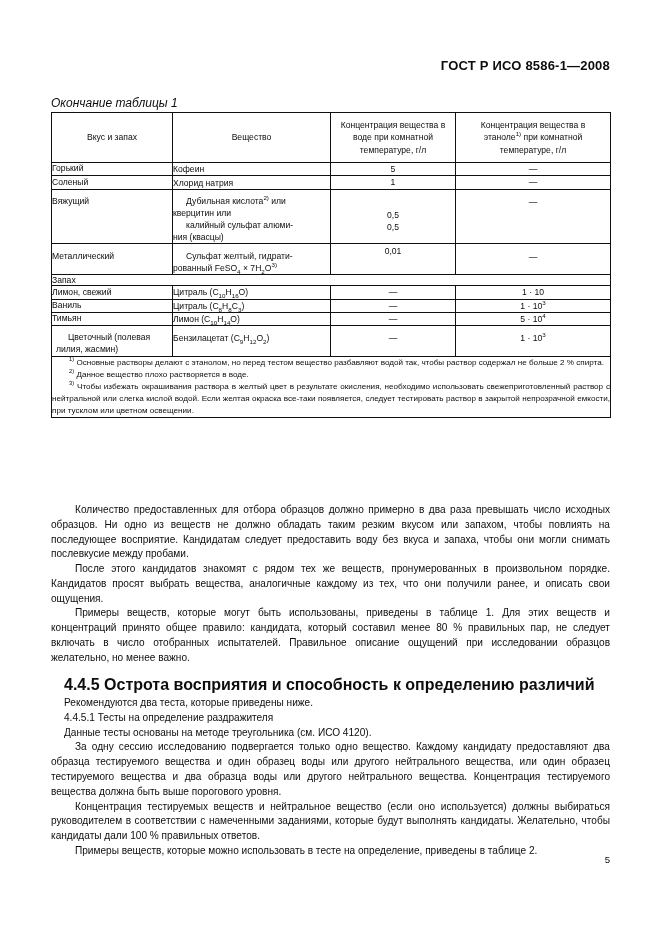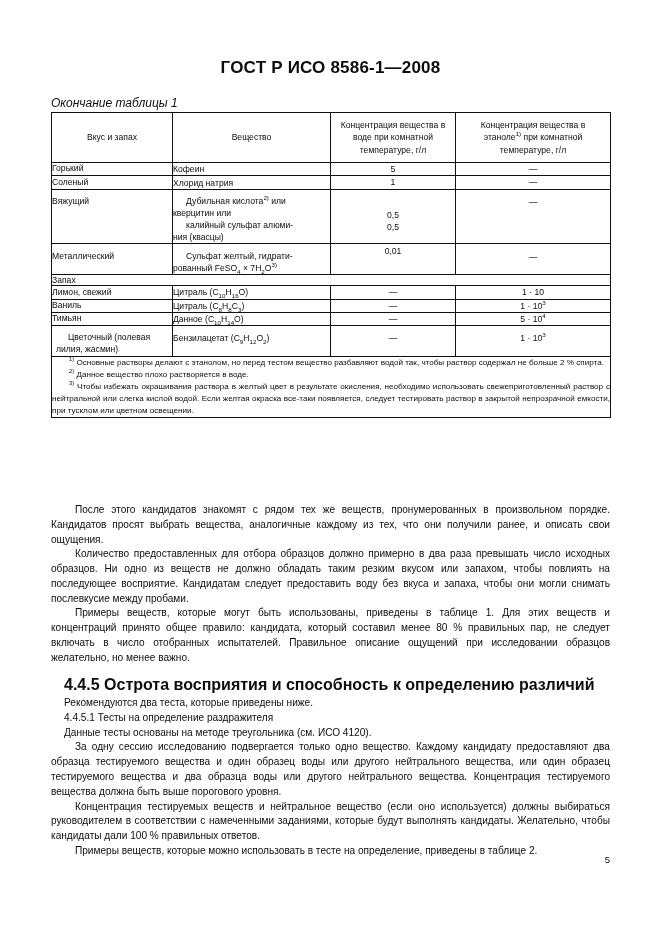--- a/index.html
+++ b/index.html
@@ -22,22 +22,22 @@
     height: 936px;
     overflow: hidden;
   }
 
   
   .doc-header {
     position: absolute;
     left: 51px;
     top: 58px;
     width: 559px;
-    text-align: center;
-    font-size: 17px;
+    text-align: right;
+    font-size: 13px;
     font-weight: bold;
     letter-spacing: .2px;
   }
 
   
   .table-caption {
     position: absolute;
     left: 51px;
     top: 96px;
     font-size: 12px;
@@ -245,21 +245,21 @@
 
         <tr>
           <td class="cell-taste">Ваниль</td>
           <td class="cell-subst"><span>Цитраль (C</span><sub>8</sub><span>H</span><sub>8</sub><span>C</span><sub>3</sub><span>)</span></td>
           <td class="cell-num">—</td>
           <td class="cell-num"><span>1 · 10</span><sup>3</sup></td>
         </tr>
 
         <tr>
           <td class="cell-taste">Тимьян</td>
-          <td class="cell-subst"><span>Данное (C</span><sub>10</sub><span>H</span><sub>14</sub><span>O)</span></td>
+          <td class="cell-subst"><span>Лимон (C</span><sub>10</sub><span>H</span><sub>14</sub><span>O)</span></td>
           <td class="cell-num">—</td>
           <td class="cell-num"><span>5 · 10</span><sup>4</sup></td>
         </tr>
 
         <tr>
           <td class="cell-taste" style="vertical-align:top;padding-top:6px;padding-left:16px;padding-right:4px;">
             <div>Цветочный (полевая</div>
             <div style="margin-left:-12px;">лилия, жасмин)</div>
           </td>
           <td class="cell-subst" style="vertical-align:top;padding-top:6px;"><span>Бензилацетат (C</span><sub>9</sub><span>H</span><sub>12</sub><span>O</span><sub>2</sub><span>)</span></td>
@@ -273,22 +273,22 @@
             <div class="fn-line fn-first"><sup>2)</sup><span> Данное вещество плохо растворяется в воде.</span></div>
             <div class="fn-line fn-first"><sup>3)</sup><span> Чтобы избежать окрашивания раствора в желтый цвет в результате окисления, необходимо использовать свежеприготовленный раствор с нейтральной или слегка кислой водой. Если желтая окраска все-таки появляется, следует тестировать раствор в закрытой непрозрачной емкости, при тусклом или цветном освещении.</span></div>
           </td>
         </tr>
 
       </tbody>
     </table>
   </div>
 
   <div class="body-text">
+    <p>Количество предоставленных для отбора образцов должно примерно в два раза превышать число исходных образцов. Ни одно из веществ не должно обладать таким резким вкусом или запахом, чтобы повлиять на последующее восприятие. Кандидатам следует предоставить воду без вкуса и запаха, чтобы они могли снимать послевкусие между пробами.</p>
     <p>После этого кандидатов знакомят с рядом тех же веществ, пронумерованных в произвольном порядке. Кандидатов просят выбрать вещества, аналогичные каждому из тех, что они получили ранее, и описать свои ощущения.</p>
-    <p>Количество предоставленных для отбора образцов должно примерно в два раза превышать число исходных образцов. Ни одно из веществ не должно обладать таким резким вкусом или запахом, чтобы повлиять на последующее восприятие. Кандидатам следует предоставить воду без вкуса и запаха, чтобы они могли снимать послевкусие между пробами.</p>
     <p>Примеры веществ, которые могут быть использованы, приведены в таблице 1. Для этих веществ и концентраций принято общее правило: кандидата, который составил менее 80 % правильных пар, не следует включать в число отобранных испытателей. Правильное описание ощущений при исследовании образцов желательно, но менее важно.</p>
     <h4>4.4.5  Острота восприятия и способность к определению различий</h4>
     <p class="plain">Рекомендуются два теста, которые приведены ниже.</p>
     <p class="sub-head">4.4.5.1  Тесты на определение раздражителя</p>
     <p class="plain">Данные тесты основаны на методе треугольника (см. ИСО 4120).</p>
     <p>За одну сессию исследованию подвергается только одно вещество. Каждому кандидату предоставляют два образца тестируемого вещества и один образец воды или другого нейтрального вещества, или один образец тестируемого вещества и два образца воды или другого нейтрального вещества. Концентрация тестируемого вещества должна быть выше порогового уровня.</p>
     <p>Концентрация тестируемых веществ и нейтральное вещество (если оно используется) должны выбираться руководителем в соответствии с намеченными заданиями, которые будут выполнять кандидаты. Желательно, чтобы кандидаты дали 100 % правильных ответов.</p>
     <p>Примеры веществ, которые можно использовать в тесте на определение, приведены в таблице 2.</p>
   </div>
 

